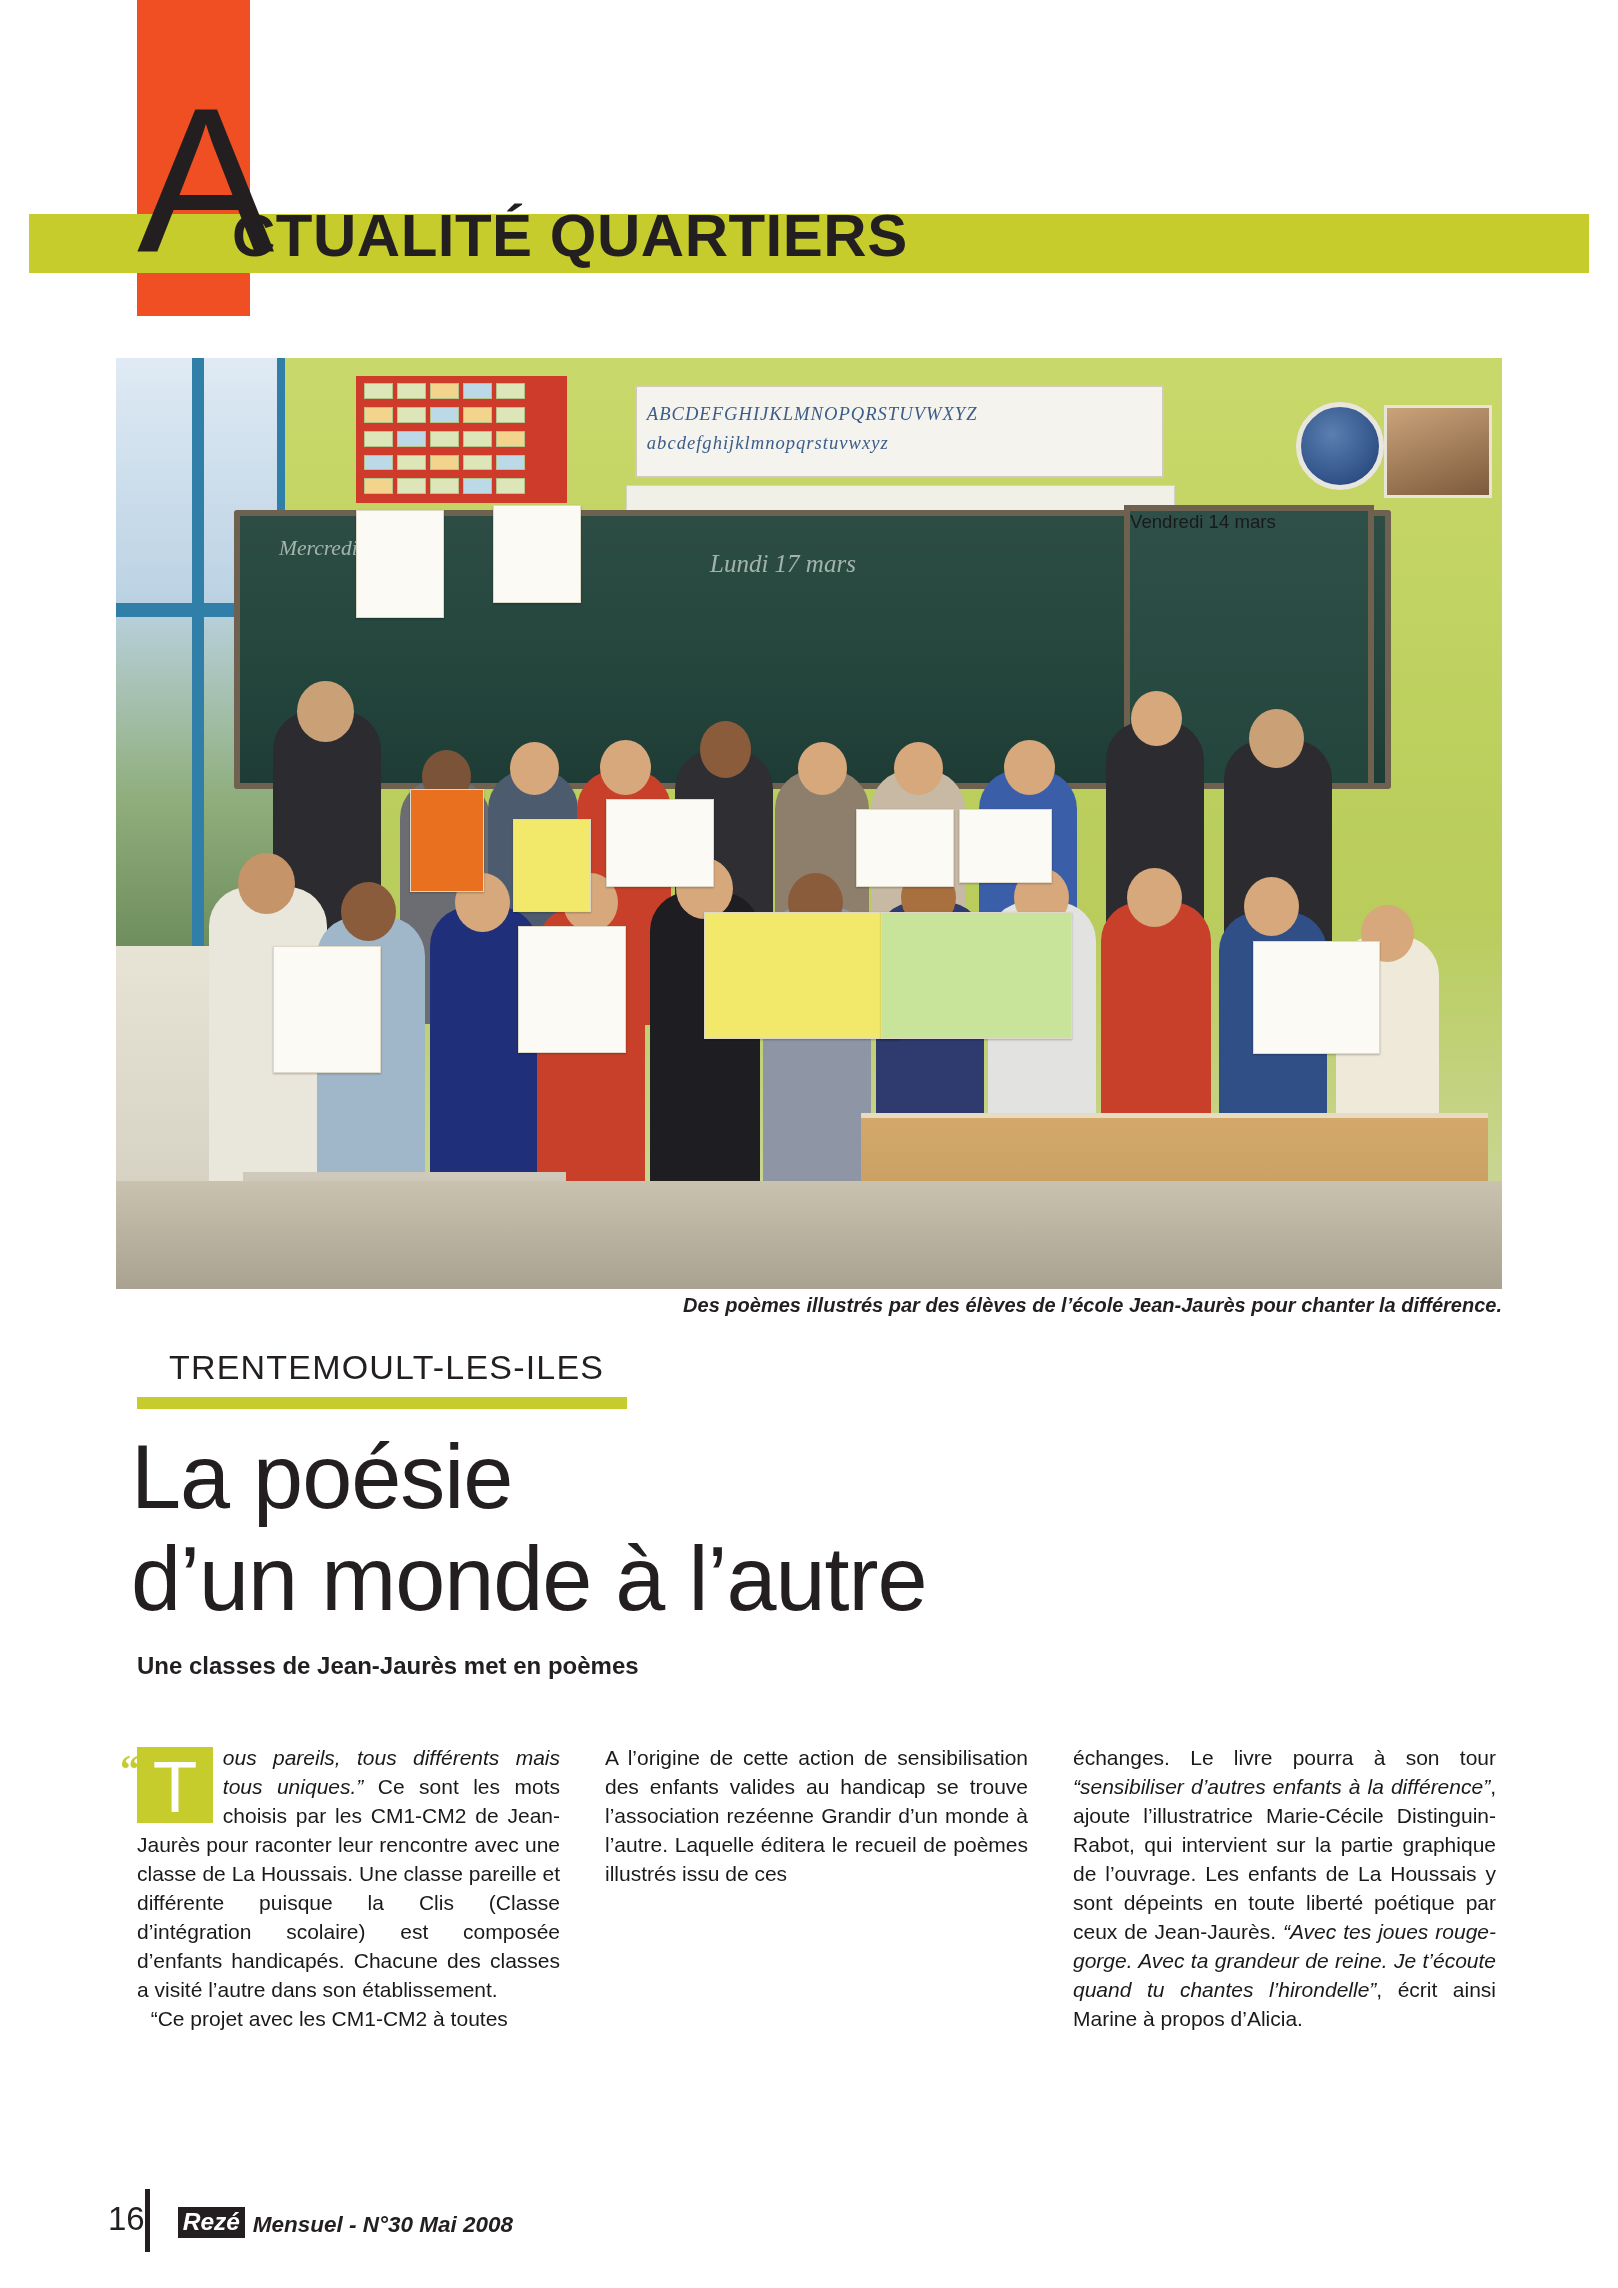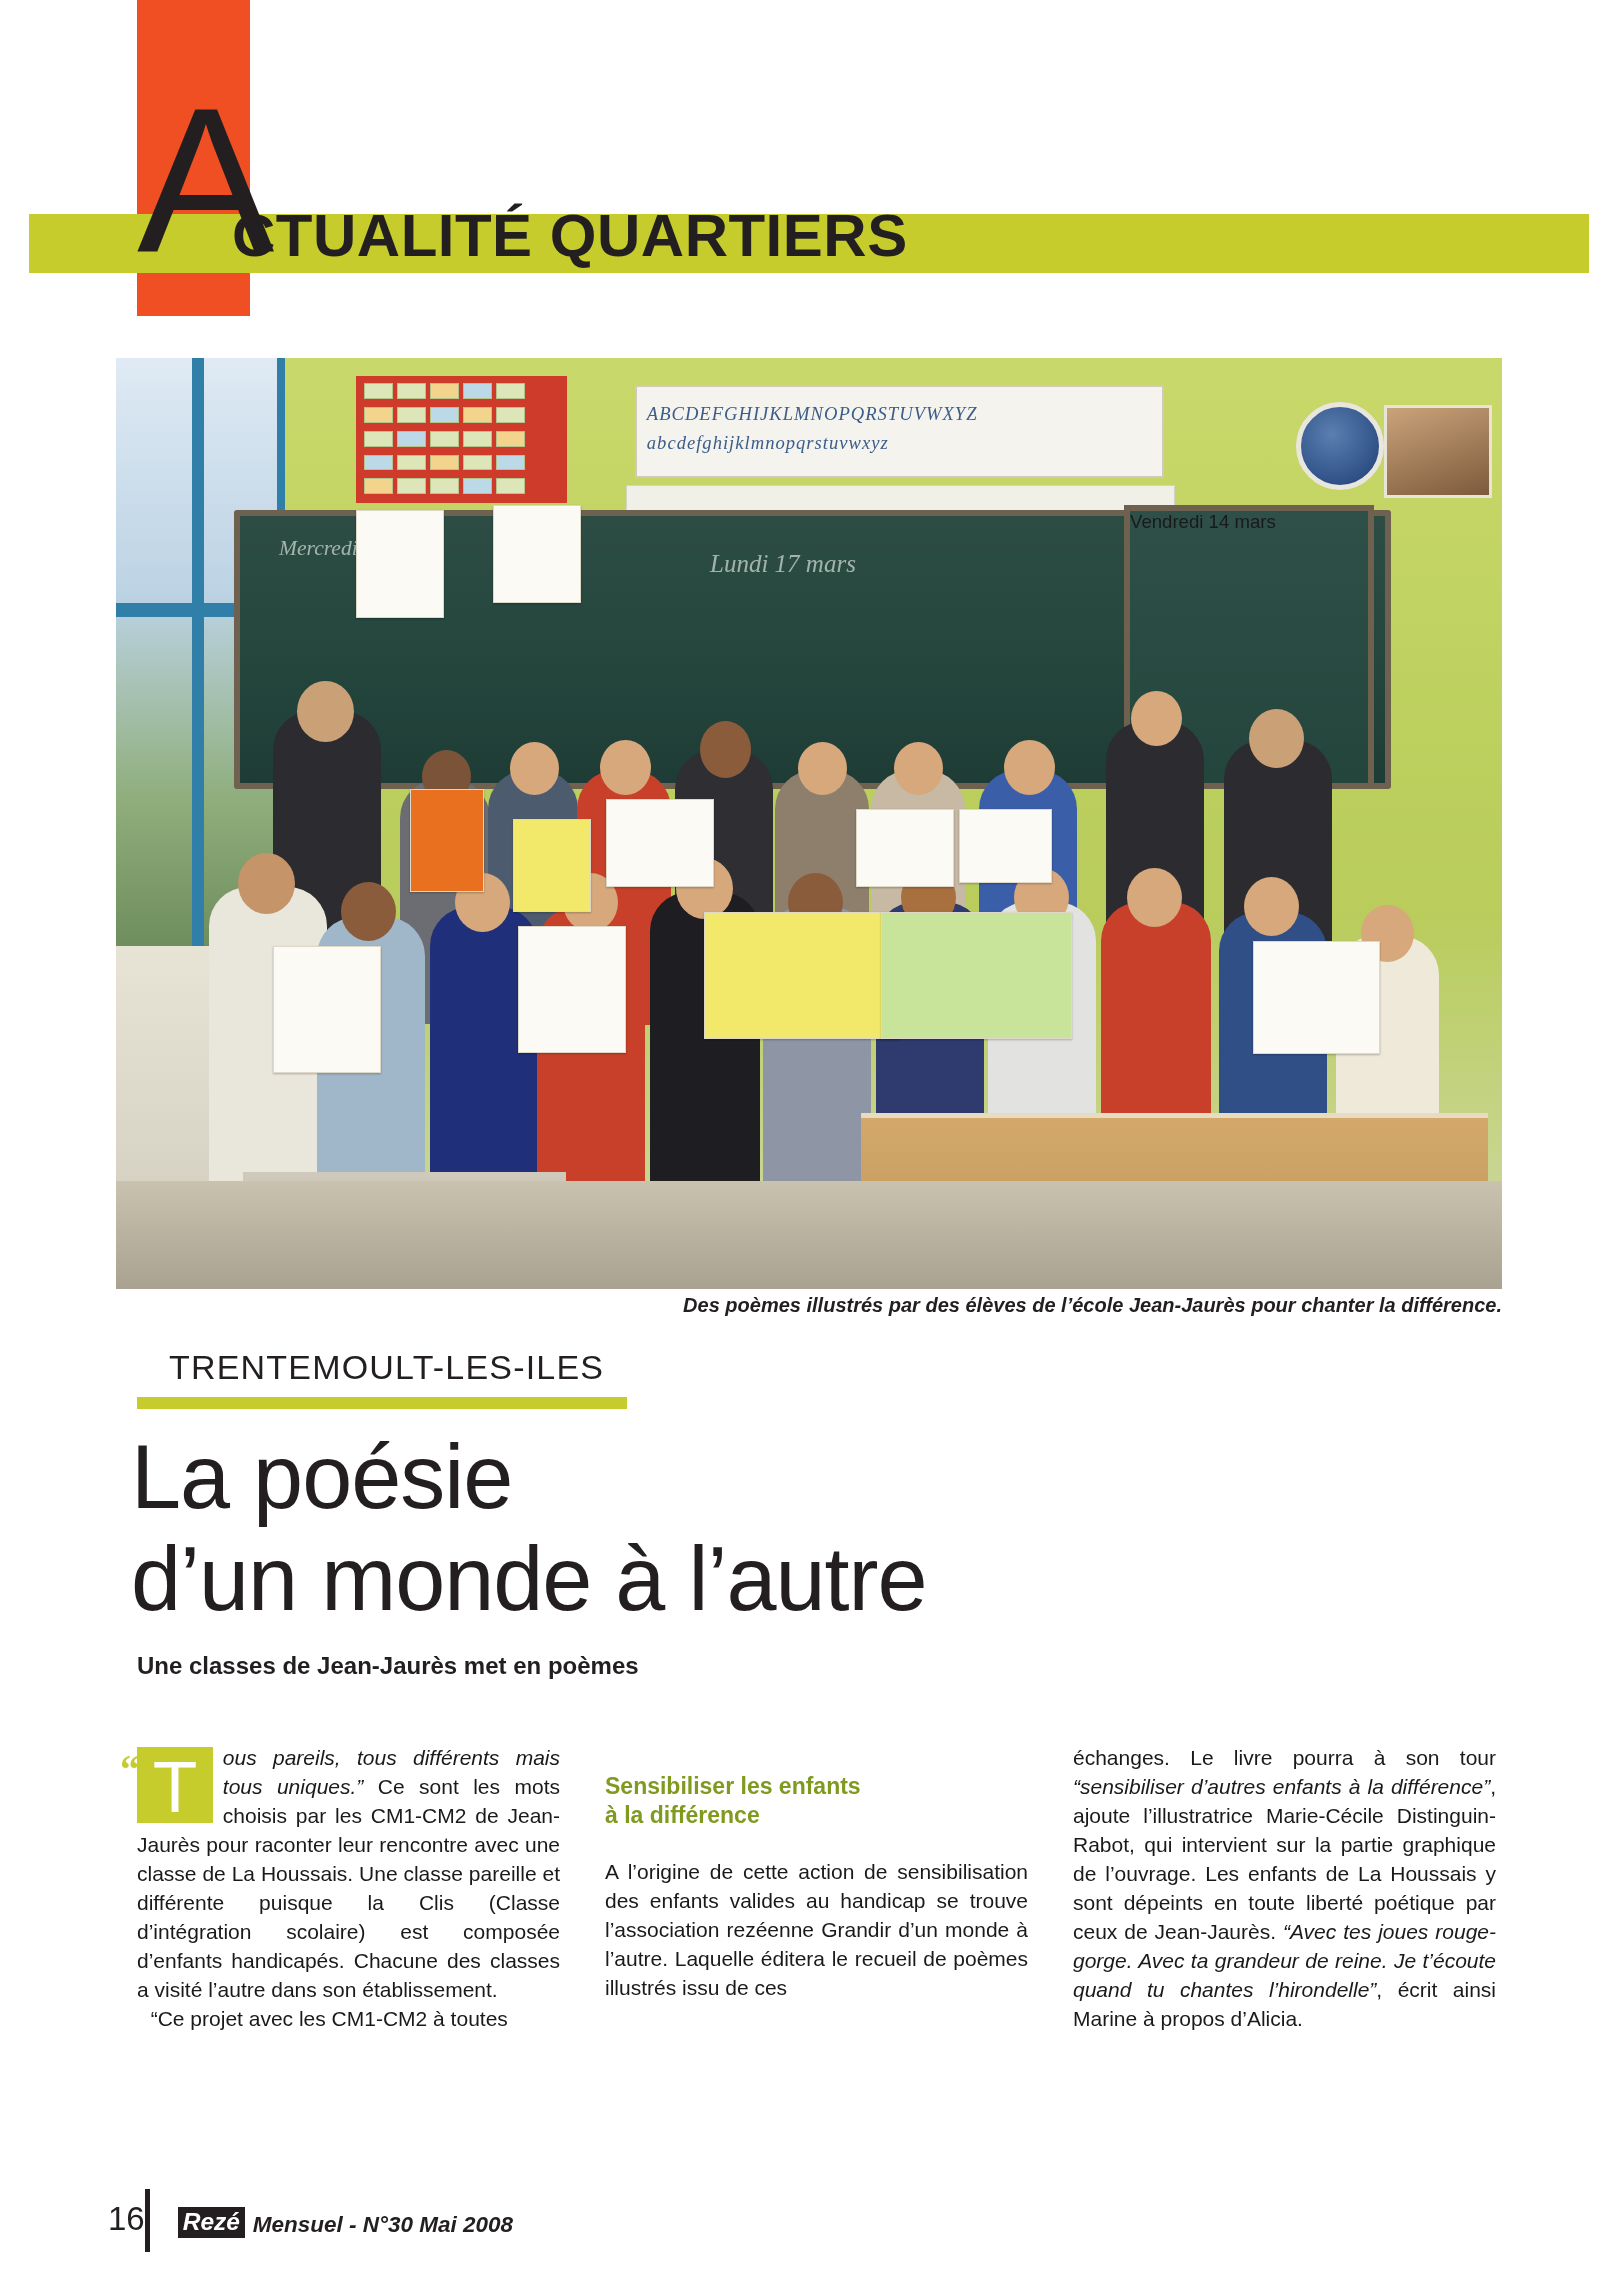--- a/index.html
+++ b/index.html
@@ -410,24 +410,20 @@
 <div class="cols">
 
   <div class="col">
     <p>
       <span class="dropcap">T</span><em>ous pareils, tous différents mais tous uniques.”</em><span> Ce sont les mots choisis par les CM1-CM2 de Jean-Jaurès pour raconter leur rencontre avec une classe de La Houssais. Une classe pareille et différente puisque la Clis (Classe d’intégration scolaire) est composée d’enfants handicapés. Chacune des classes a visité l’autre dans son établissement.</span>
     </p>
     <p>“Ce projet avec les CM1-CM2 à toutes</p>
   </div>
 
   <div class="col">
-    <div class="subhead">
-      <div>Sensibiliser les enfants</div>
-      <div>à la différence</div>
-    </div>
     <p>A l’origine de cette action de sensibilisation des enfants valides au handicap se trouve l’association rezéenne Grandir d’un monde à l’autre. Laquelle éditera le recueil de poèmes illustrés issu de ces</p>
   </div>
 
   <div class="col">
     <p>
       <span>échanges. Le livre pourra à son tour </span><em>“sensibiliser d’autres enfants à la différence”</em><span>, ajoute l’illustratrice Marie-Cécile Distinguin-Rabot, qui intervient sur la partie graphique de l’ouvrage. Les enfants de La Houssais y sont dépeints en toute liberté poétique par ceux de Jean-Jaurès. </span><em>“Avec tes joues rouge-gorge. Avec ta grandeur de reine. Je t’écoute quand tu chantes l’hirondelle”</em><span>, écrit ainsi Marine à propos d’Alicia.</span>
     </p>
   </div>
 
 </div>

